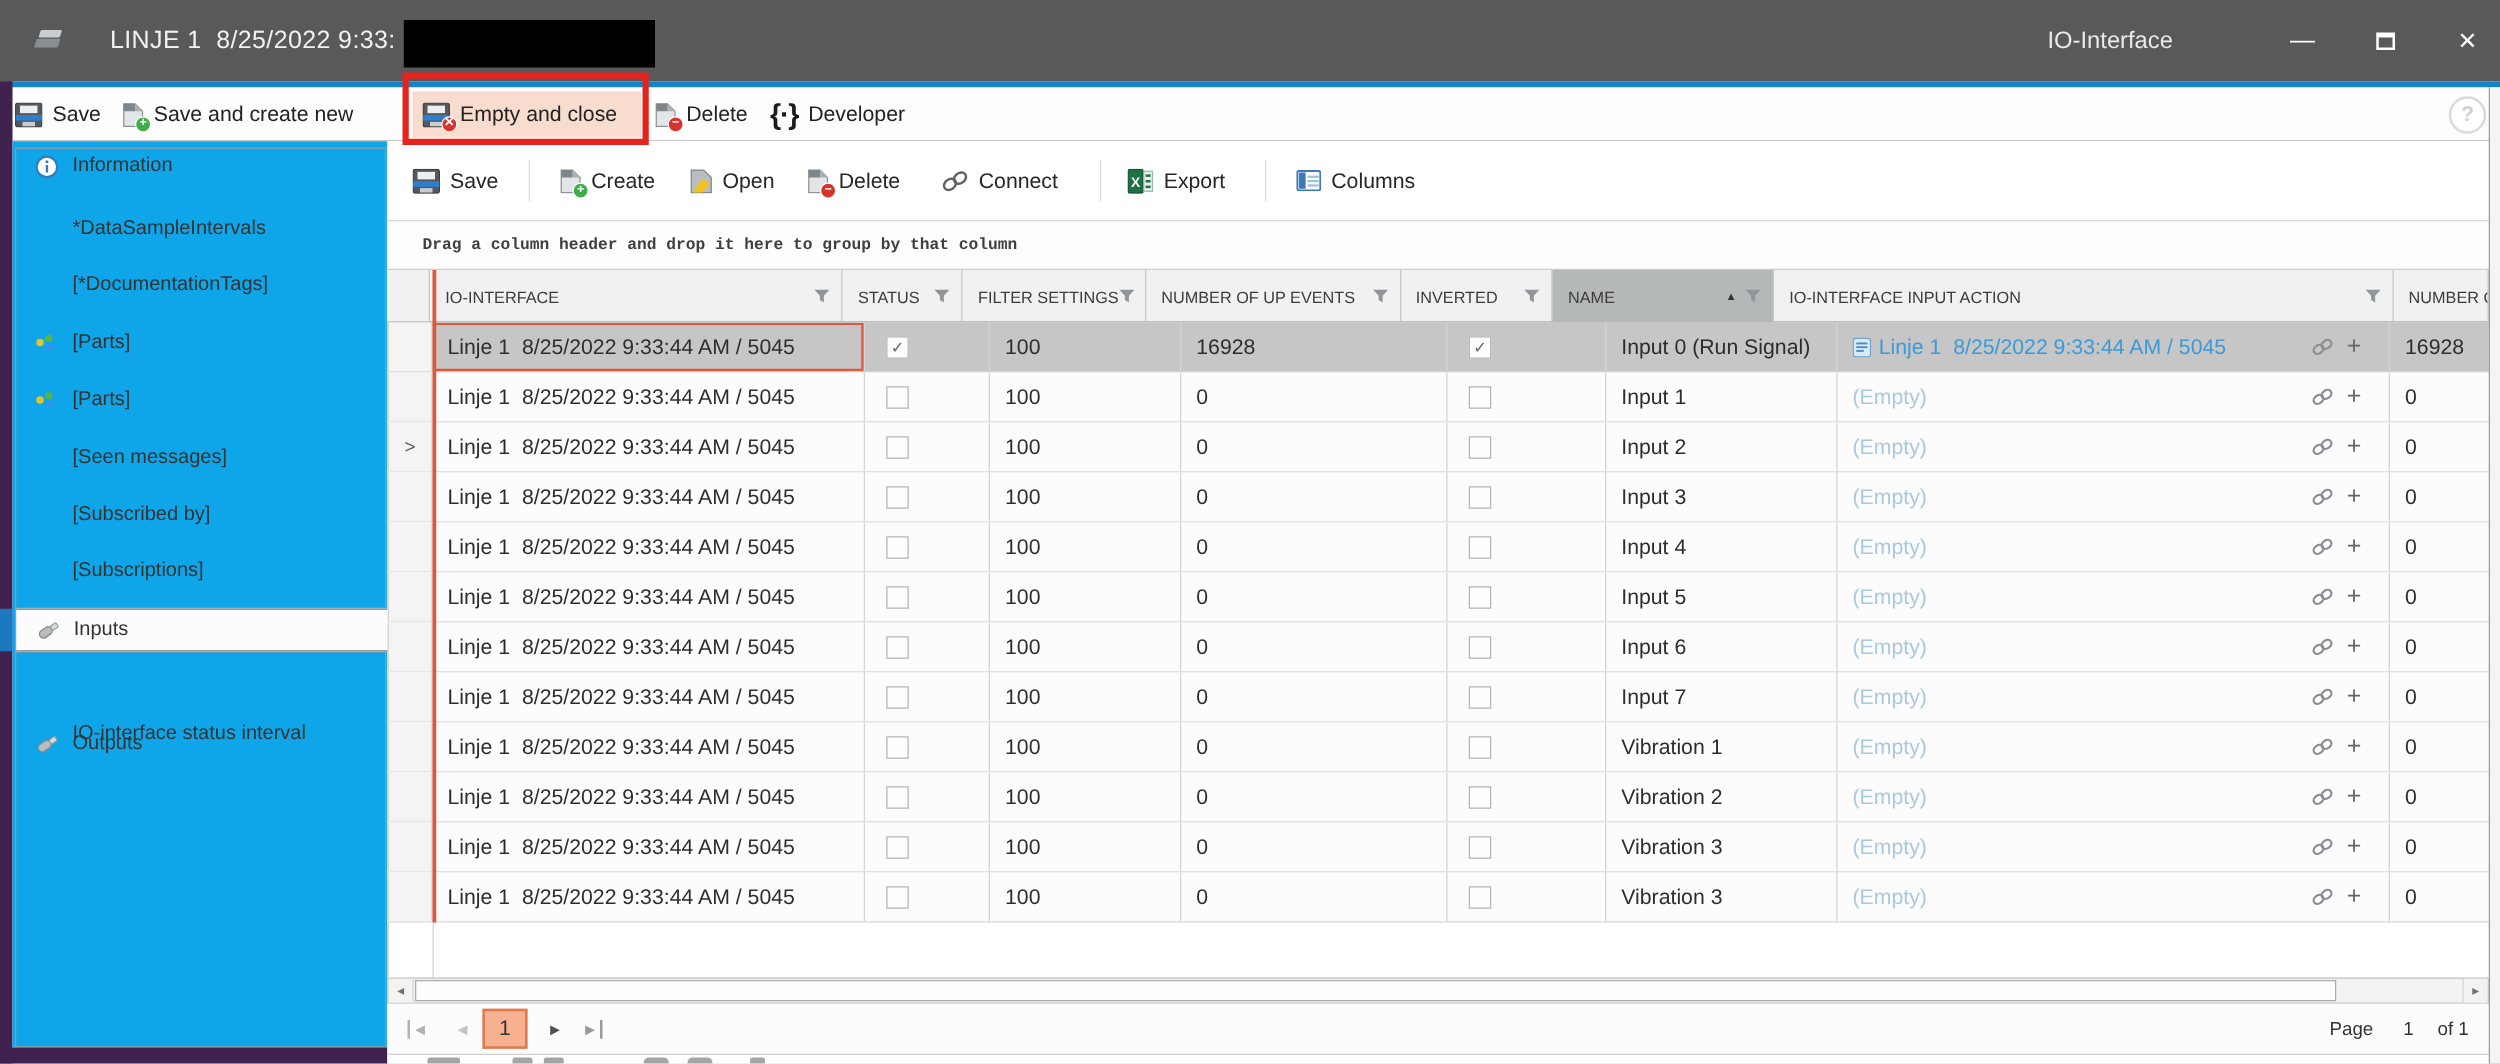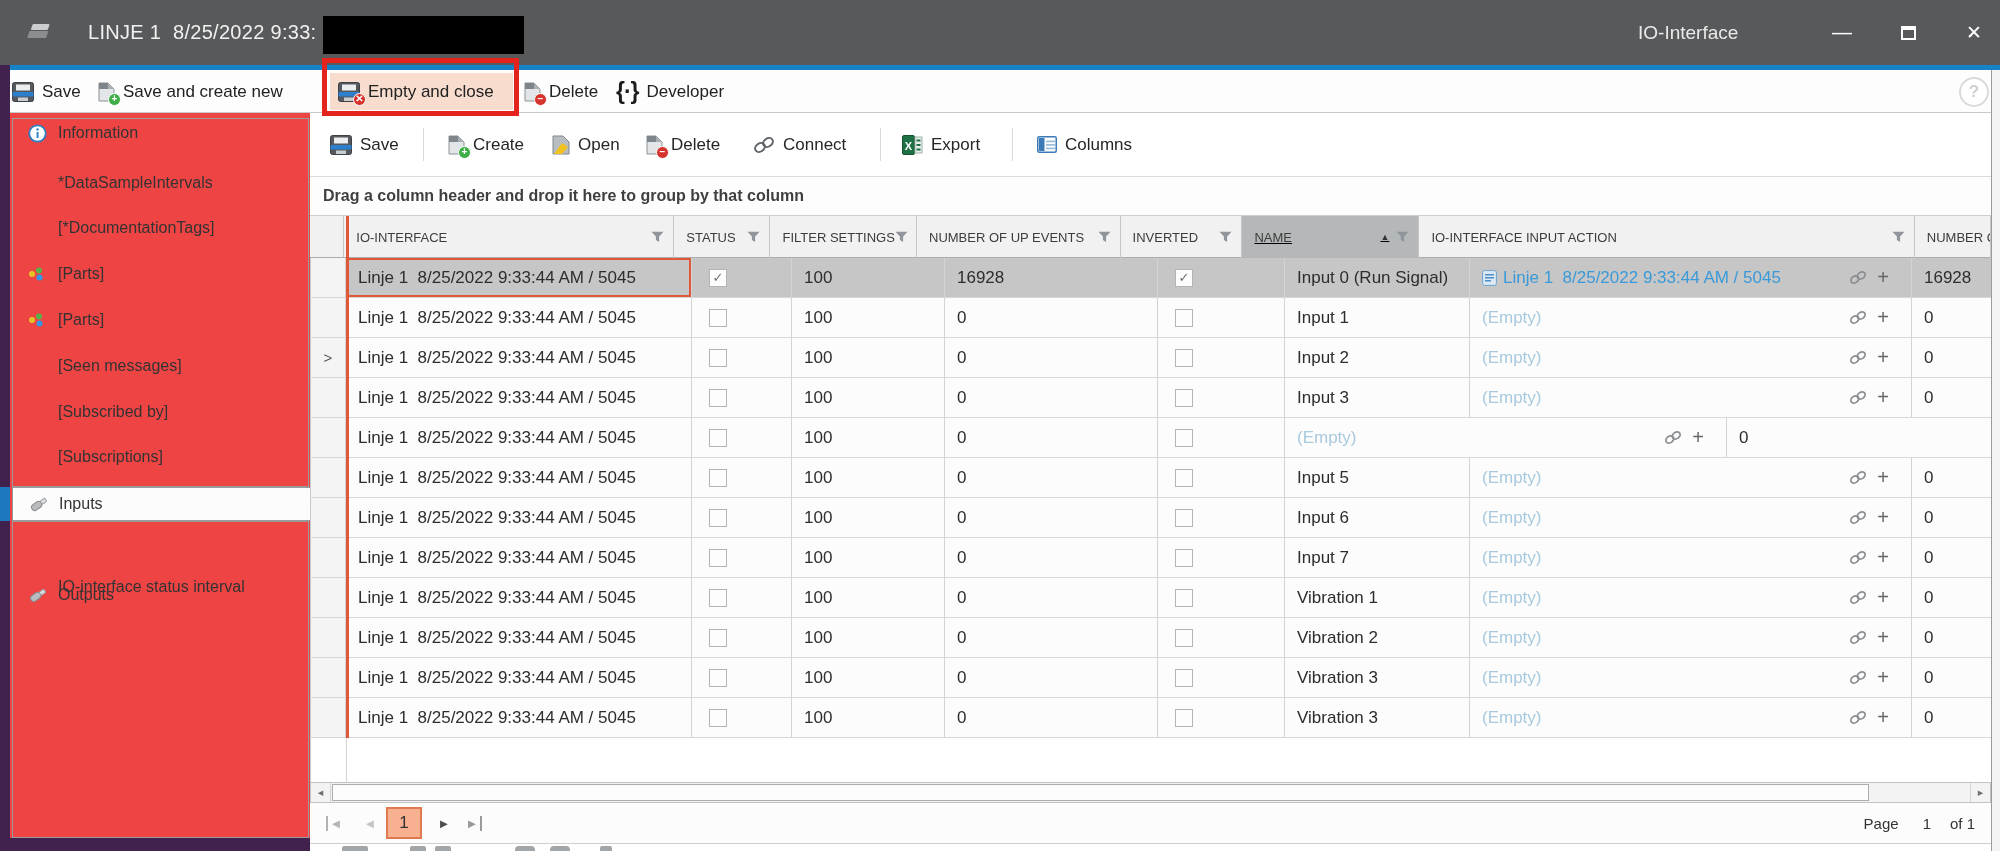--- a/index.html
+++ b/index.html
@@ -40,21 +40,21 @@
   .bg-green{background:#3fae49;} .bg-red{background:#d6332c;}
   .braces{font-size:23px;font-weight:bold;color:#1b1b1b;letter-spacing:-1px;line-height:1;}
 
   .help-circle{position:absolute;width:30px;height:30px;border-radius:50%;border:2px solid #dadada;
                color:#cfcfcf;font-size:17px;font-weight:bold;display:flex;align-items:center;
                justify-content:center;background:#fff;}
 
   
   .leftstrip{position:absolute;left:0;top:65px;width:10px;height:786px;background:#41224e;}
   .strip-blue{position:absolute;left:0;top:422px;width:10px;height:34px;background:#1e78bf;}
-  .sidebar{position:absolute;left:10px;top:113px;width:300px;height:725px;background:#ef4444;}
+  .sidebar{position:absolute;left:10px;top:113px;width:300px;height:725px;background:#0ea5e9;}
   .sgroup{position:absolute;left:2px;width:297px;border:1px solid #9a9a9a;background:transparent;}
   .sg1{top:5px;height:369px;}
   .sg2{top:408px;height:317px;}
   .sitem{position:absolute;left:2px;width:296px;height:30px;display:flex;align-items:center;
          font-size:16px;color:#333;cursor:default;z-index:2;}
   .sitem .ic{position:absolute;left:16px;}
   .sitem .slabel{position:absolute;left:46px;white-space:nowrap;}
   .sitem.sel{background:#fcfcfc;border:1px solid #9a9a9a;border-right:none;width:298px;height:34px;}
 
   .purple-bottom{position:absolute;left:0;top:838px;width:310px;height:13px;background:#41224e;}
@@ -66,22 +66,22 @@
 
   
   .toolbar2{position:absolute;left:0;top:0;width:1681px;height:63px;background:#fff;}
   .tb2i{position:absolute;top:0;height:63px;display:flex;align-items:center;gap:8px;
         font-size:17px;color:#262626;cursor:default;white-space:nowrap;}
   .vsep{position:absolute;top:15px;width:1px;height:33px;background:#d9d9d9;}
 
   
   .grouppanel{position:absolute;left:0;top:63px;width:1681px;height:40px;background:#fdfdfd;
               border-top:1px solid #dcdcdc;border-bottom:1px solid #cfcfcf;}
-  .grouppanel span{display:block;padding-left:13px;line-height:38px;font-size:16px;
-                   font-weight:bold;color:#3f3f3f;}
+  .grouppanel span{display:block;padding-left:28px;line-height:38px;font-size:13px;
+                   font-weight:bold;color:#3f3f3f;font-family:Liberation Mono, monospace;}
 
   
   .ghead{position:absolute;left:0;top:103px;width:1681px;height:42px;display:flex;
          background:#f1f1f1;border-bottom:1px solid #adadad;}
   .hcell{height:42px;display:flex;align-items:center;padding:0 9px 0 12px;
          border-right:1px solid #c6c6c6;overflow:hidden;cursor:default;}
   .hcell.sorted{background:#b5b8b8;}
   .hlabel{font-size:13px;color:#3c3c3c;white-space:nowrap;flex:0 0 auto;}
   .sortglyph{margin-left:auto;font-size:9px;color:#333;}
   .funnel{margin-left:auto;flex:0 0 auto;}
@@ -440,21 +440,21 @@
           </span>
         </div>
         <div class="hcell" style="width: 127px;">
           <span class="hlabel">INVERTED</span>
           <span class="ic funnel">
             <svg width="13" height="12" viewBox="0 0 13 12">
               <path d="M0.5 0.8 H12.5 L8.1 5.6 V11 L4.9 8.9 V5.6 Z" fill="#8f959a"></path>
             </svg>
           </span>
         </div>
-        <div class="hcell sorted" style="width: 185px; text-decoration: underline;">
+        <div class="hcell sorted" style="width: 185px;">
           <span class="hlabel">NAME</span>
           <span class="sortglyph">▲</span>
           <span class="ic funnel">
             <svg width="13" height="12" viewBox="0 0 13 12">
               <path d="M0.5 0.8 H12.5 L8.1 5.6 V11 L4.9 8.9 V5.6 Z" fill="#8f959a"></path>
             </svg>
           </span>
         </div>
         <div class="hcell" style="width: 520px;">
           <span class="hlabel">IO-INTERFACE INPUT ACTION</span>
@@ -632,20 +632,23 @@
             <div class="checkbox"></div>
           </div>
           <div class="cell c-num">
             <span class="ctext">100</span>
           </div>
           <div class="cell c-up">
             <span class="ctext">0</span>
           </div>
           <div class="cell c-inv">
             <div class="checkbox"></div>
+          </div>
+          <div class="cell c-name">
+            <span class="ctext">Input 4</span>
           </div>
           <div class="cell c-action">
             <span class="aempty">(Empty)</span>
             <span class="ic act-chain">
               <svg width="18" height="15" viewBox="0 0 18 15">
                 <g fill="none" stroke="#8a8e92" stroke-width="1.8">
                   <ellipse cx="5.8" cy="9.5" rx="4.2" ry="3.2" transform="rotate(-35 5.8 9.5)"></ellipse>
                   <ellipse cx="12.2" cy="5.5" rx="4.2" ry="3.2" transform="rotate(-35 12.2 5.5)"></ellipse>
                 </g>
               </svg>

